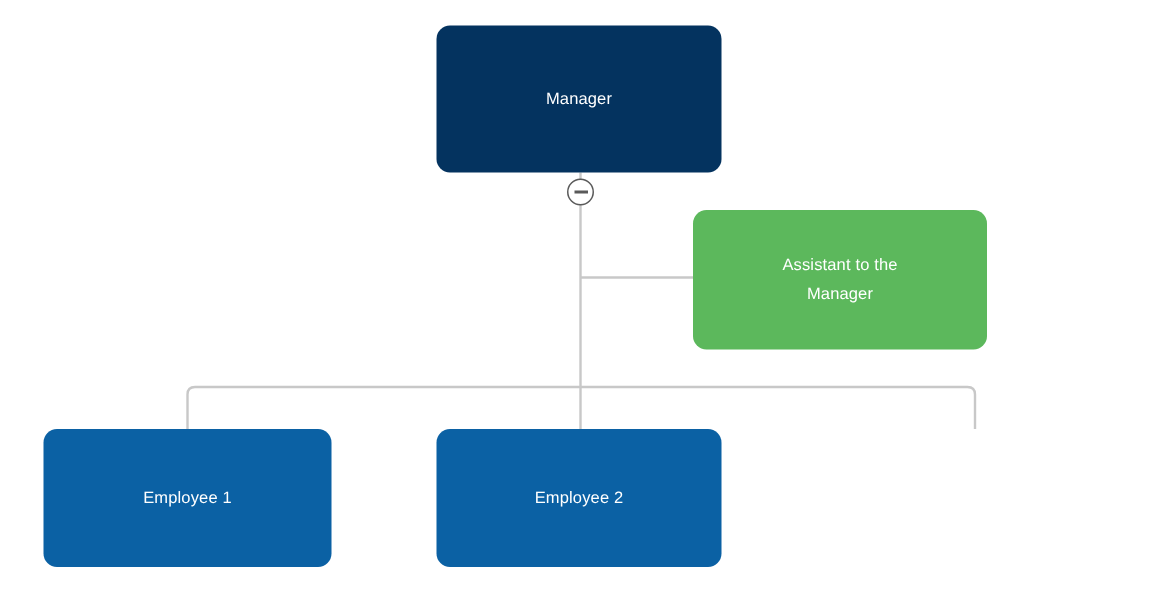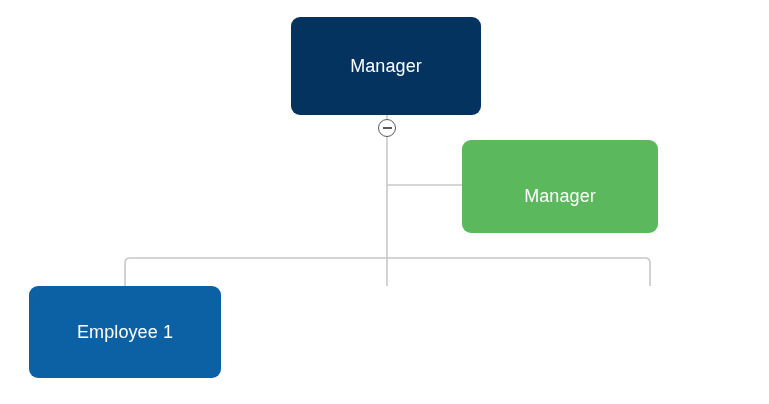--- a/index.html
+++ b/index.html
@@ -27,21 +27,21 @@
   }
   .node {
     position: absolute;
     box-sizing: border-box;
     border-radius: 9px;
     display: flex;
     align-items: center;
     justify-content: center;
     text-align: center;
     color: #ffffff;
-    font-size: 18px;
+    font-size: 11px;
     line-height: 19px;
     letter-spacing: 0.1px;
     padding: 4px 10px;
     cursor: default;
   }
   .node-label {
     display: block;
     width: 100%;
   }
   #node-manager {
@@ -120,22 +120,25 @@
     </g>
   </svg>
 
   <div class="node" id="node-manager">
     <span class="node-label">Manager</span>
   </div>
 
   <div id="collapse-toggle"></div>
 
   <div class="node" id="node-assistant">
-    <span class="node-label"><br><span>Manager</span></span>
+    <span class="node-label"><span>Assistant to the</span><br><span>Manager</span></span>
   </div>
 
   <div class="node" id="node-employee-1">
     <span class="node-label">Employee 1</span>
   </div>
 
+  <div class="node" id="node-employee-2">
+    <span class="node-label">Employee 2</span>
+  </div>
 
 
 </div>
 
 </body></html>

